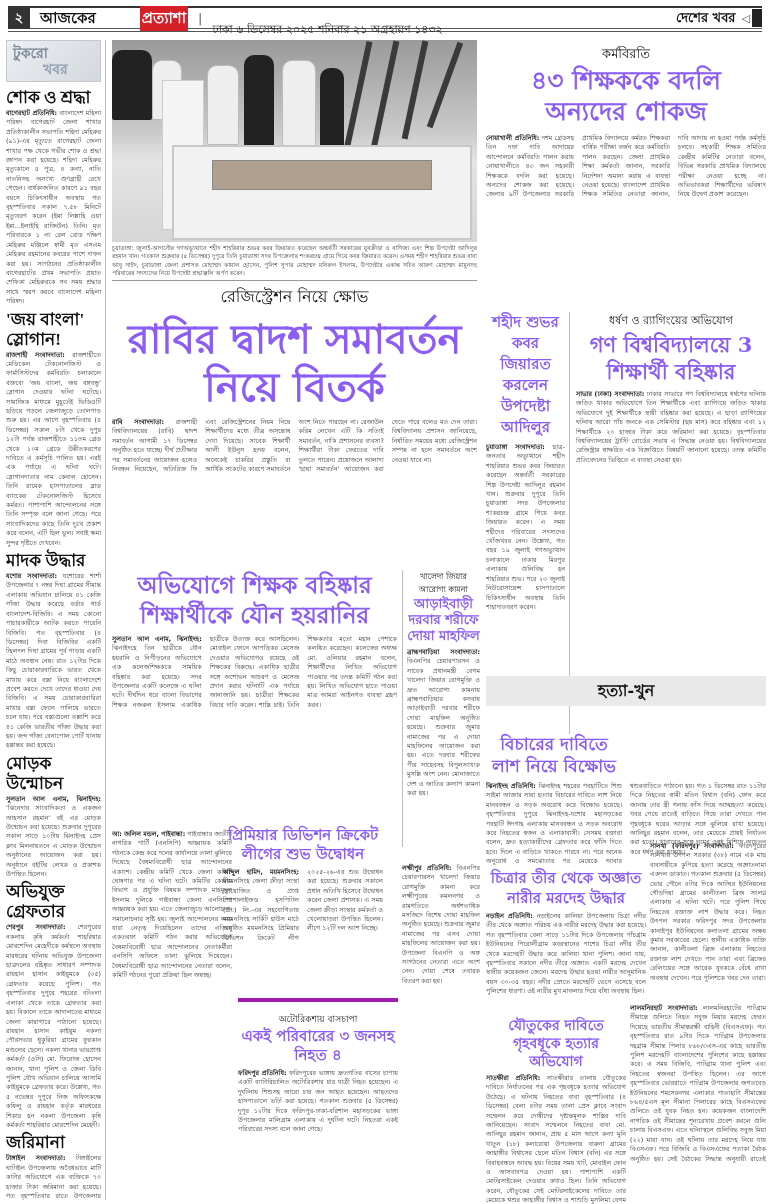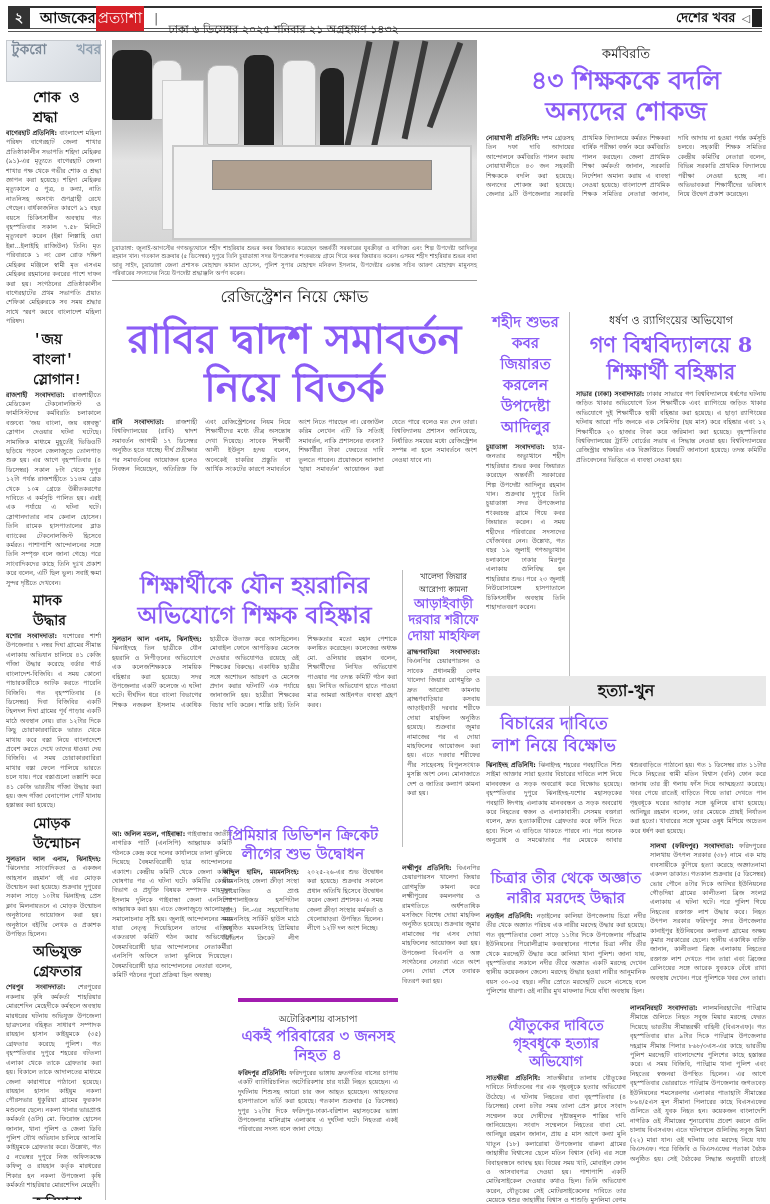--- a/index.html
+++ b/index.html
@@ -2,32 +2,32 @@
 <html><head>
 <meta charset="utf-8">
 <style>
   * { box-sizing: border-box; margin: 0; padding: 0; }
   html, body { width: 770px; height: 1204px; background: #ffffff; overflow: hidden; }
   body { font-family: "DejaVu Sans", sans-serif; color: #111; position: relative; }
 
   .masthead { position: absolute; left: 8px; top: 6px; width: 754px; height: 26px; border-top: 2px solid #333; border-bottom: 4px double #555; display: flex; align-items: center; }
   .pg-num { background: #333; color: #fff; font-size: 13px; font-weight: bold; width: 22px; text-align: center; margin-right: 10px; }
   .logo-a { font-weight: bold; font-size: 15px; color: #111; }
-  .logo-b { font-weight: normal; font-size: 15px; color: #fff; background: #d61f26; padding: 0 2px; }
+  .logo-b { font-weight: bold; font-size: 15px; color: #fff; background: #d61f26; padding: 0 2px; margin-left: 44px; }
   .sep { margin: 0 10px; color: #666; font-size: 13px; }
   .dateline { font-size: 11px; color: #222; margin-top: 24px; }
   .section-name { margin-left: auto; font-size: 13px; font-weight: bold; }
   .chev { font-size: 11px; margin: 0 2px 0 6px; color: #444; }
   .corner-box { width: 10px; height: 18px; background: #222; }
 
   .col-left { position: absolute; left: 6px; top: 40px; width: 100px; height: 1160px; border-right: 1px solid #bbb; padding-right: 4px; overflow: hidden; }
-  .tukro { height: 42px; background: linear-gradient(135deg,#eceff3,#d3d8de); border: 1px solid #c5c9ce; display: flex; flex-direction: row; justify-content: center; padding-left: 6px; margin-bottom: 6px; }
+  .tukro { height: 42px; background: linear-gradient(135deg,#eceff3,#d3d8de); border: 1px solid #c5c9ce; display: flex; flex-direction: column; justify-content: center; padding-left: 6px; margin-bottom: 6px; }
   .tukro span { font-size: 14px; color: #7b8897; font-weight: bold; line-height: 16px; }
   .tukro span.b { margin-left: 30px; color: #90a0b0; }
-  .brief h4 { font-family: Liberation Mono, monospace; font-size: 14px; font-weight: bold; line-height: 20px; margin-top: 4px; margin-left: 27px; }
+  .brief h4 { font-family: Liberation Serif, serif; font-size: 17px; font-weight: bold; line-height: 20px; margin-top: 4px; }
   .brief p { font-size: 6.3px; line-height: 9.4px; color: #333; text-align: justify; }
   .brief p b { color: #111; }
 
   .photo { position: absolute; left: 112px; top: 40px; width: 365px; height: 202px; background: linear-gradient(180deg,#9a9a9a 0%,#c9c9c9 45%,#e4e4e4 60%,#d6d6d6 100%); overflow: hidden; }
   .photo .tree { position: absolute; width: 6px; background: #3a3a3a; top: 0; height: 140px; transform: rotate(12deg); }
   .photo .grave { position: absolute; left: 60px; top: 105px; width: 300px; height: 95px; background: #f2f2f2; border: 2px solid #c8c8c8; }
   .photo .grave-in { position: absolute; left: 100px; top: 120px; width: 220px; height: 30px; background: #b0a090; border: 1px solid #888; }
   .photo .pillar { position: absolute; left: 50px; top: 40px; width: 42px; height: 150px; background: #f4f4f4; border: 1px solid #ccc; }
   .photo .person { position: absolute; background: #222; border-radius: 10px 10px 2px 2px; }
   .photo .person.w { background: #eee; border: 1px solid #bbb; }
@@ -62,21 +62,21 @@
   .harass .bodycols { column-count: 3; height: 150px; overflow: hidden; margin-top: 4px; }
 
   .arai { position: absolute; left: 402px; top: 570px; width: 78px; border-left: 1px solid #bbb; padding-left: 4px; }
   .arai .kicker { font-size: 8px; }
   .arai .headline { font-size: 13px; line-height: 16px; }
   .arai .bodycols { column-count: 1; height: 200px; overflow: hidden; margin-top: 3px; }
 
   .band { position: absolute; left: 486px; top: 676px; width: 280px; height: 30px; background: #e9e9e9; text-align: center; font-family: "DejaVu Serif", serif; font-size: 16px; font-weight: bold; line-height: 30px; }
 
   .bichar { position: absolute; left: 486px; top: 712px; width: 280px; }
-  .bichar .headline { font-size: 17px; line-height: 22px; width: 136px; }
+  .bichar .headline { font-size: 17px; line-height: 22px; width: 136px; margin-top: 21px; }
   .bichar .bodycols { column-count: 2; height: 118px; overflow: hidden; margin-top: 4px; }
 
   .committee { position: absolute; left: 112px; top: 826px; width: 120px; }
   .committee .headline { font-size: 15px; line-height: 19px; }
   .committee .bodycols { column-count: 1; height: 200px; overflow: hidden; margin-top: 3px; }
 
   .cricket { position: absolute; left: 223px; top: 826px; width: 160px; }
   .cricket .headline { font-size: 15px; line-height: 19px; }
   .cricket .bodycols { column-count: 2; height: 120px; overflow: hidden; margin-top: 3px; }
 
@@ -181,28 +181,28 @@
   <div class="bodycols"><b>নোয়াখালী প্রতিনিধি:</b> <span>দশম গ্রেডসহ তিন দফা দাবি আদায়ের আন্দোলনে কর্মবিরতি পালন করায় নোয়াখালীতে ৪৩ জন সহকারী শিক্ষককে বদলি করা হয়েছে। অন্যদের শোকজ করা হয়েছে। জেলার ৯টি উপজেলার সরকারি প্রাথমিক বিদ্যালয়ে কর্মরত শিক্ষকরা বার্ষিক পরীক্ষা বর্জন করে কর্মবিরতি পালন করছেন। জেলা প্রাথমিক শিক্ষা কর্মকর্তা জানান, সরকারি নির্দেশনা অমান্য করায় এ ব্যবস্থা নেওয়া হয়েছে। বাংলাদেশ প্রাথমিক শিক্ষক সমিতির নেতারা জানান, দাবি আদায় না হওয়া পর্যন্ত কর্মসূচি চলবে। সহকারী শিক্ষক সমিতির কেন্দ্রীয় কমিটির নেতারা বলেন, বিভিন্ন সরকারি প্রাথমিক বিদ্যালয়ে পরীক্ষা নেওয়া হচ্ছে না। অভিভাবকরা শিক্ষার্থীদের ভবিষ্যৎ নিয়ে উদ্বেগ প্রকাশ করেছেন।</span></div>
 </div>
 
 <div class="shuvro">
   <div class="headline">শহীদ শুভর কবর জিয়ারত করলেন উপদেষ্টা আদিলুর</div>
   <div class="bodycols"><b>চুয়াডাঙ্গা সংবাদদাতা:</b> <span>ছাত্র-জনতার অভ্যুত্থানে শহীদ শাহরিয়ার শুভর কবর জিয়ারত করেছেন অন্তর্বর্তী সরকারের শিল্প উপদেষ্টা আদিলুর রহমান খান। শুক্রবার দুপুরে তিনি চুয়াডাঙ্গা সদর উপজেলার শংকরচন্দ্র গ্রামে গিয়ে কবর জিয়ারত করেন। এ সময় শহীদের পরিবারের সদস্যদের খোঁজখবর নেন। উল্লেখ্য, গত বছর ১৯ জুলাই গণঅভ্যুত্থান চলাকালে ঢাকার মিরপুর এলাকায় গুলিবিদ্ধ হন শাহরিয়ার শুভ। পরে ২৩ জুলাই নিউরোসায়েন্স হাসপাতালে চিকিৎসাধীন অবস্থায় তিনি শাহাদাতবরণ করেন।</span></div>
 </div>
 
 <div class="gonobish">
   <div class="kicker">ধর্ষণ ও র‍্যাগিংয়ের অভিযোগ</div>
-  <div class="headline">গণ বিশ্ববিদ্যালয়ে 8</div>
+  <div class="headline">গণ বিশ্ববিদ্যালয়ে 3</div>
   <div class="headline">শিক্ষার্থী বহিষ্কার</div>
   <div class="bodycols"><b>সাভার (ঢাকা) সংবাদদাতা:</b> <span>ঢাকার সাভারে গণ বিশ্ববিদ্যালয়ে ধর্ষণের ঘটনায় জড়িত থাকার অভিযোগে তিন শিক্ষার্থীকে এবং র‍্যাগিংয়ে জড়িত থাকার অভিযোগে দুই শিক্ষার্থীকে স্থায়ী বহিষ্কার করা হয়েছে। এ ছাড়া র‍্যাগিংয়ের ঘটনায় আরো পাঁচ জনকে এক সেমিস্টার (ছয় মাস) করে বহিষ্কার এবং ১২ শিক্ষার্থীকে ২০ হাজার টাকা করে জরিমানা করা হয়েছে। বৃহস্পতিবার বিশ্ববিদ্যালয়ের ট্রাস্টি বোর্ডের সভায় এ সিদ্ধান্ত নেওয়া হয়। বিশ্ববিদ্যালয়ের রেজিস্ট্রার স্বাক্ষরিত এক বিজ্ঞপ্তিতে বিষয়টি জানানো হয়েছে। তদন্ত কমিটির প্রতিবেদনের ভিত্তিতে এ ব্যবস্থা নেওয়া হয়।</span></div>
 </div>
 
 <div class="harass">
+  <div class="headline">অভিযোগে শিক্ষক বহিষ্কার</div>
   <div class="headline">শিক্ষার্থীকে যৌন হয়রানির</div>
-  <div class="headline">অভিযোগে শিক্ষক বহিষ্কার</div>
   <div class="bodycols"><b>সুলতান আল এনাম, ঝিনাইদহ:</b> <span>ঝিনাইদহে তিন ছাত্রীকে যৌন হয়রানি ও নিপীড়নের অভিযোগে এক কলেজশিক্ষককে সাময়িক বহিষ্কার করা হয়েছে। সদর উপজেলার একটি কলেজে এ ঘটনা ঘটে। দীর্ঘদিন ধরে বাংলা বিভাগের শিক্ষক নজরুল ইসলাম একাধিক ছাত্রীকে উত্যক্ত করে আসছিলেন। মোবাইল ফোনে আপত্তিকর মেসেজ দেওয়ার অভিযোগও রয়েছে ওই শিক্ষকের বিরুদ্ধে। একাধিক ছাত্রীর সঙ্গে অশোভন আচরণ ও মেসেজ প্রদান করার ঘটনাটি এক পর্যায়ে জানাজানি হয়। ছাত্রীরা শিক্ষকের বিচার দাবি করেন। শাস্তি চাই। তিনি শিক্ষকতার মতো মহান পেশাকে কলঙ্কিত করেছেন। কলেজের অধ্যক্ষ মো. ওলিয়ার রহমান বলেন, শিক্ষার্থীদের লিখিত অভিযোগ পাওয়ার পর তদন্ত কমিটি গঠন করা হয়। লিখিত অভিযোগ হাতে পাওয়া মাত্র আমরা আইনগত ব্যবস্থা গ্রহণ করব।</span></div>
 </div>
 
 <div class="arai">
   <div class="kicker">খালেদা জিয়ার আরোগ্য কামনা</div>
   <div class="headline">আড়াইবাড়ী দরবার শরীফে দোয়া মাহফিল</div>
   <div class="bodycols"><b>ব্রাহ্মণবাড়িয়া সংবাদদাতা:</b> <span>বিএনপির চেয়ারপারসন ও সাবেক প্রধানমন্ত্রী বেগম খালেদা জিয়ার রোগমুক্তি ও দ্রুত আরোগ্য কামনায় ব্রাহ্মণবাড়িয়ার কসবায় আড়াইবাড়ী দরবার শরীফে দোয়া মাহফিল অনুষ্ঠিত হয়েছে। শুক্রবার জুমার নামাজের পর এ দোয়া মাহফিলের আয়োজন করা হয়। এতে দরবার শরীফের পীর সাহেবসহ বিপুলসংখ্যক মুসল্লি অংশ নেন। মোনাজাতে দেশ ও জাতির কল্যাণ কামনা করা হয়।</span></div>
 </div>
 
 <div class="band">হত্যা-খুন</div>

